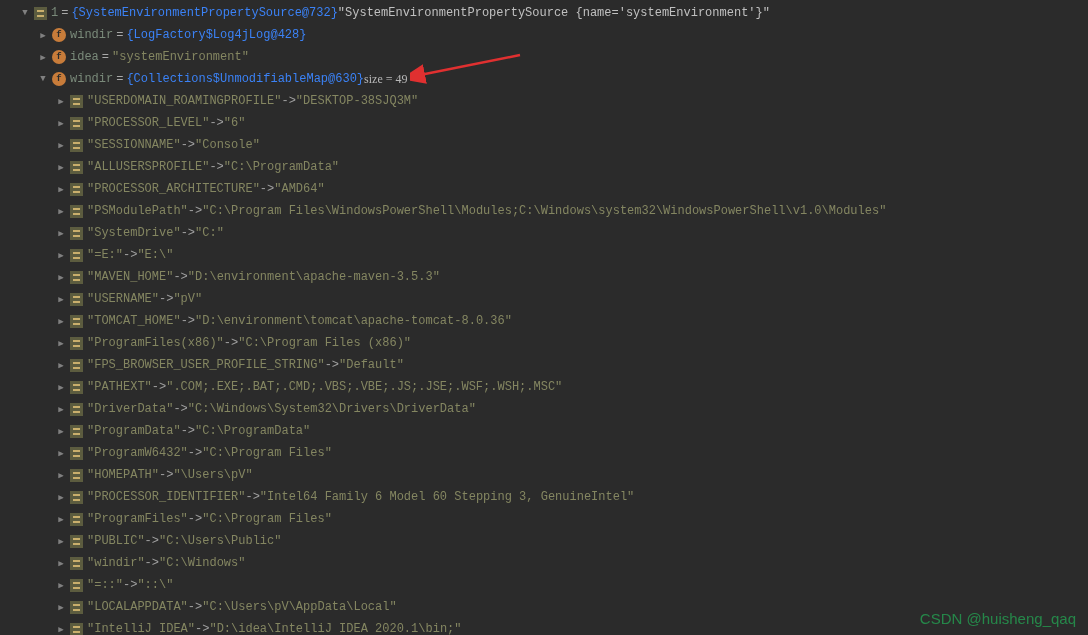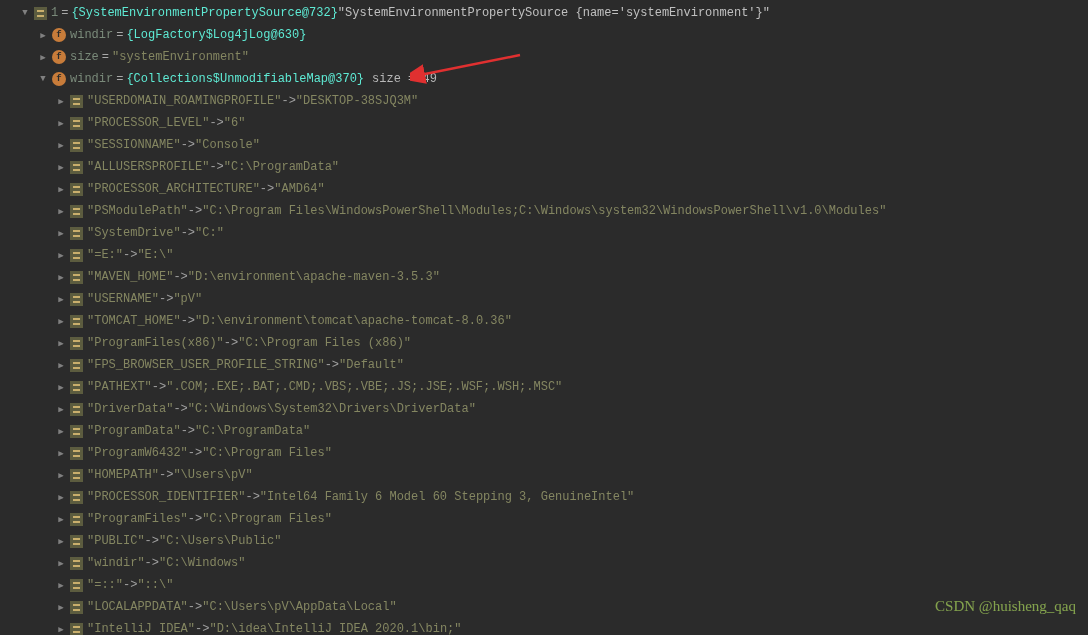--- a/index.html
+++ b/index.html
@@ -84,43 +84,43 @@
       background: #c9af6c;
     }
     .var-name {
       color: #7a8a7a;
     }
     .var-eq {
       color: #a9a9a9;
       margin: 0 3px;
     }
     .obj-ref {
-      color: #5eead4;
+      color: #3b82f6;
     }
     .str-val {
       color: #848661;
     }
     .size-label {
       color: #b8b8b8;
-      margin-left: 8px;
+      font-family: Liberation Serif, serif;
     }
     .arrow-svg {
       position: absolute;
       top: 50px;
       left: 410px;
       pointer-events: none;
     }
     .watermark {
       position: absolute;
-      bottom: 20px;
+      bottom: 8px;
       right: 12px;
-      color: #bef264;
+      color: #22c55e;
       font-size: 15px;
       opacity: 0.6;
-      font-family: Liberation Serif, serif;
+      font-family: Liberation Sans, sans-serif;
     }
     .row-content {
       display: flex;
       align-items: center;
     }
   </style>
 </head>
 <body>
 
 <div id="tree-container">
@@ -136,43 +136,43 @@
       </span>
     </div>
     <div class="tree-row">
       <span class="indent"></span>
       <span class="indent"></span>
       <span class="expand-arrow">▶</span>
       <span class="icon icon-field">f</span>
       <span class="row-content">
         <span class="var-name">windir</span>
         <span class="var-eq"> = </span>
-        <span class="obj-ref">{LogFactory$Log4jLog@630}</span>
+        <span class="obj-ref">{LogFactory$Log4jLog@428}</span>
       </span>
     </div>
     <div class="tree-row">
       <span class="indent"></span>
       <span class="indent"></span>
       <span class="expand-arrow">▶</span>
       <span class="icon icon-field">f</span>
       <span class="row-content">
-        <span class="var-name">size</span>
+        <span class="var-name">idea</span>
         <span class="var-eq"> = </span>
         <span class="str-val">"systemEnvironment"</span>
       </span>
     </div>
     <div class="tree-row">
       <span class="indent"></span>
       <span class="indent"></span>
       <span class="expand-arrow">▼</span>
       <span class="icon icon-field">f</span>
       <span class="row-content">
         <span class="var-name">windir</span>
         <span class="var-eq"> = </span>
-        <span class="obj-ref">{Collections$UnmodifiableMap@370}</span>
+        <span class="obj-ref">{Collections$UnmodifiableMap@630}</span>
         <span class="size-label">size = 49</span>
       </span>
     </div>
     <div class="tree-row">
       <span class="indent"></span>
       <span class="indent"></span>
       <span class="indent"></span>
       <span class="expand-arrow">▶</span>
       <span class="icon icon-entry"></span>
       <span class="row-content">

